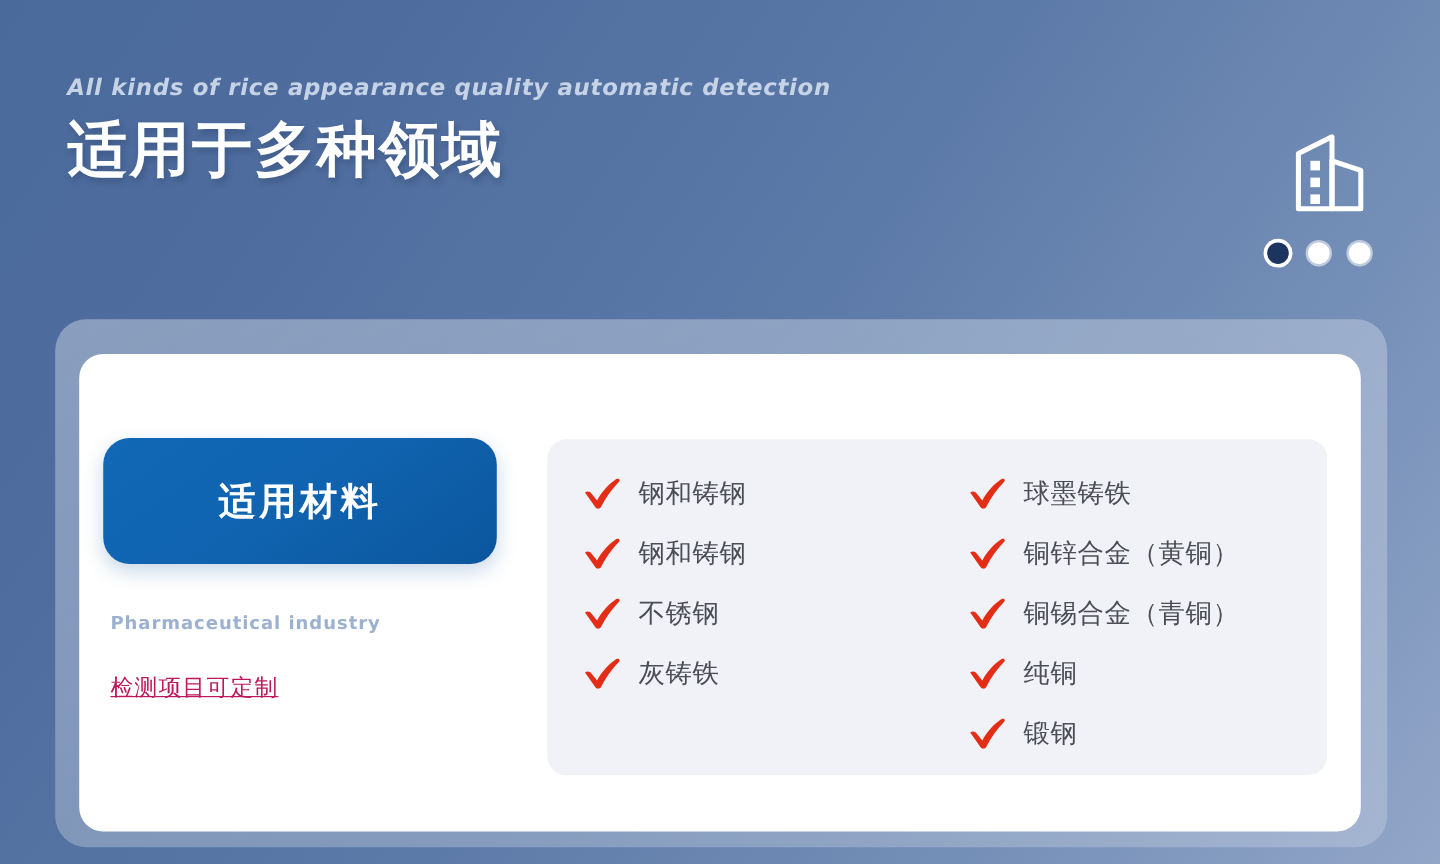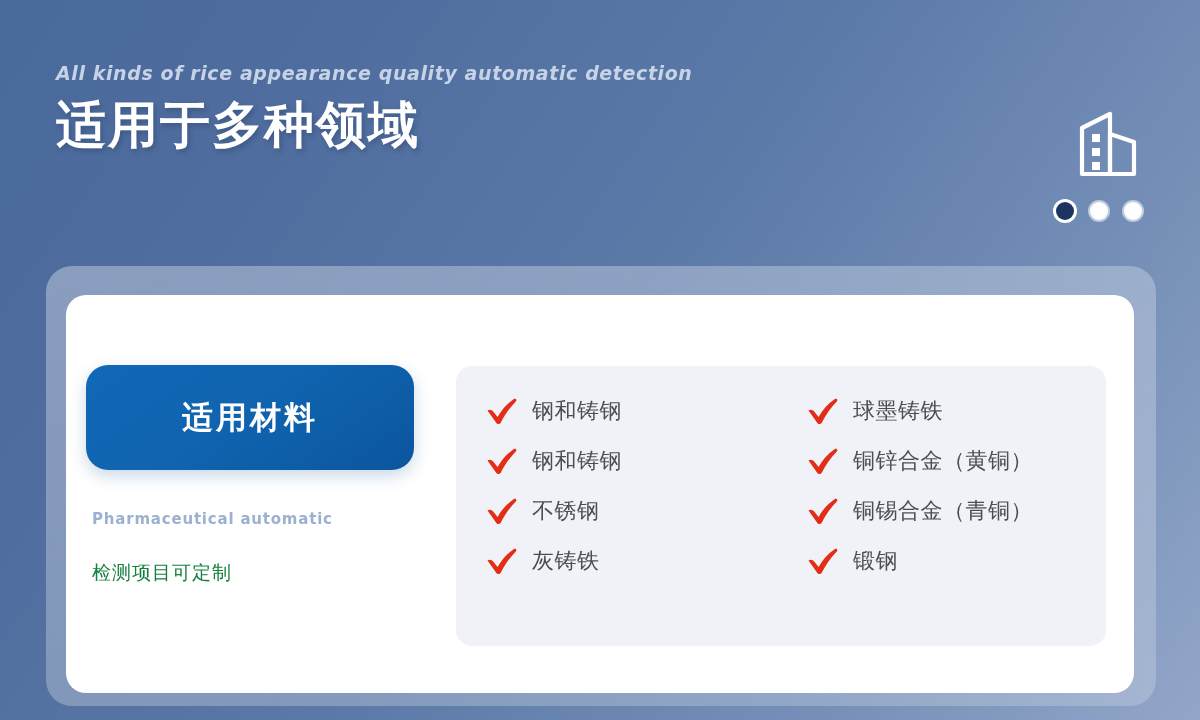--- a/index.html
+++ b/index.html
@@ -126,22 +126,23 @@
     color:#9cb1d0;
     white-space:nowrap;
   }
 
   .sub-cn {
     margin-top:32px;
     margin-left:6px;
     font-size:19px;
     font-weight:400;
     letter-spacing:1px;
-    color:#15803d;
-    white-space:nowrap;
+    color:#be185d;
+    white-space:nowrap;
+    text-decoration:underline;
   }
 
   
   .panel {
     margin-top:71px;
     width:650px; height:280px;
     border-radius:16px;
     background:#f1f2f7;
     display:flex;
     padding:20px 0 0 0;
@@ -208,21 +209,21 @@
     <span class="dot"></span>
     <span class="dot"></span>
   </div>
 
   <div class="frame"></div>
 
   <div class="card">
 
     <div class="left-col">
       <button class="material-button">适用材料</button>
-      <div class="sub-en">Pharmaceutical automatic</div>
+      <div class="sub-en">Pharmaceutical industry</div>
       <div class="sub-cn">检测项目可定制</div>
     </div>
 
     <div class="panel">
 
       <div class="mat-col col-a">
         <div class="mat-item">
           <span class="check">
             <svg viewBox="0 0 32 26" xmlns="http://www.w3.org/2000/svg">
                 <path d="M1.5 12.5 C3.5 11 5.5 11.6 7.2 13.6 L11.6 19 C15.4 12 20.6 6 27.6 1.2 C29.6 0.2 31 1.6 30 3.2 C23.8 9.6 18.6 17 14.6 25 C13.2 26.6 11.2 26.2 10 24.4 Z" fill="#e32d16"></path>
@@ -280,20 +281,28 @@
               </svg>
           </span>
           <span class="mat-label">铜锡合金（青铜）</span>
         </div>
         <div class="mat-item">
           <span class="check">
             <svg viewBox="0 0 32 26" xmlns="http://www.w3.org/2000/svg">
                 <path d="M1.5 12.5 C3.5 11 5.5 11.6 7.2 13.6 L11.6 19 C15.4 12 20.6 6 27.6 1.2 C29.6 0.2 31 1.6 30 3.2 C23.8 9.6 18.6 17 14.6 25 C13.2 26.6 11.2 26.2 10 24.4 Z" fill="#e32d16"></path>
               </svg>
           </span>
+          <span class="mat-label">纯铜</span>
+        </div>
+        <div class="mat-item">
+          <span class="check">
+            <svg viewBox="0 0 32 26" xmlns="http://www.w3.org/2000/svg">
+                <path d="M1.5 12.5 C3.5 11 5.5 11.6 7.2 13.6 L11.6 19 C15.4 12 20.6 6 27.6 1.2 C29.6 0.2 31 1.6 30 3.2 C23.8 9.6 18.6 17 14.6 25 C13.2 26.6 11.2 26.2 10 24.4 Z" fill="#e32d16"></path>
+              </svg>
+          </span>
           <span class="mat-label">锻钢</span>
         </div>
       </div>
 
     </div>
   </div>
 
 </div>
 
 </body></html>

